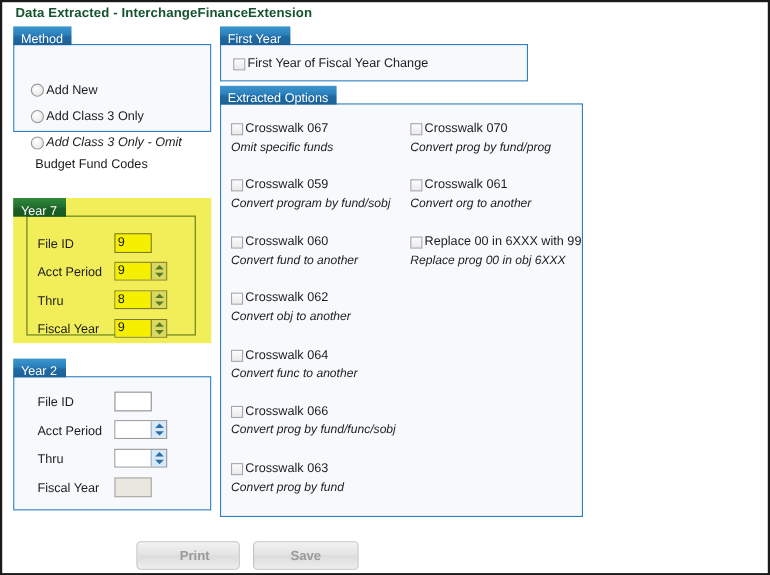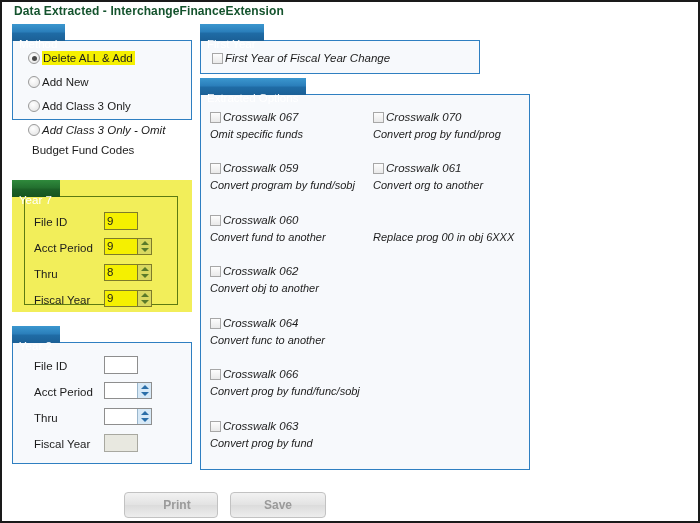--- a/index.html
+++ b/index.html
@@ -36,21 +36,21 @@
   
   .group {
     position: absolute;
   }
   .group-tab {
     position: absolute;
     left: 0;
     top: 0;
     height: 17px;
     line-height: 17px;
-    padding: 12px 8px 0 7px;
+    padding: 4px 8px 0 7px;
     font-size: 11.5px;
     color: #ffffff;
     background: linear-gradient(to bottom, #3b97cf 0%, #2b7fbb 45%, #1f6ba5 55%, #1b6096 100%);
     white-space: nowrap;
     box-sizing: border-box;
     z-index: 3;
   }
   .group-body {
     position: absolute;
     left: 0;
@@ -130,21 +130,20 @@
     border: 1px solid #a7a7a7;
     background: linear-gradient(to bottom, #fdfdfd 0%, #e9e9e9 100%);
     box-sizing: border-box;
     flex: 0 0 auto;
     margin-top: 2px;
   }
   .cb-label {
     margin-left: 2px;
     line-height: 14px;
     white-space: nowrap;
-    font-style: italic;
   }
   .cb-desc {
     position: absolute;
     font-size: 11px;
     font-style: italic;
     color: #1c1c1c;
     white-space: nowrap;
   }
 
   
@@ -252,24 +251,20 @@
 <body>
 
 <div id="app">
 
   <div id="page-title">Data Extracted - InterchangeFinanceExtension</div>
 
   <div class="group" style="left:10px; top:22px; width:180px; height:96px;">
     <div class="group-tab">Method</div>
     <div class="group-body"></div>
 
-    <div class="radio-row" style="left:16px; top:27px;">
-      <span class="radio-mark checked"></span>
-      <span class="radio-label hl">Delete ALL &amp; Add</span>
-    </div>
 
     <div class="radio-row" style="left:16px; top:51px;">
       <span class="radio-mark"></span>
       <span class="radio-label">Add New</span>
     </div>
 
     <div class="radio-row" style="left:16px; top:75px;">
       <span class="radio-mark"></span>
       <span class="radio-label">Add Class 3 Only</span>
     </div>
@@ -429,19 +424,23 @@
       <span class="cb-label">Crosswalk 070</span>
     </div>
     <div class="cb-desc" style="left:173px; top:50px;">Convert prog by fund/prog</div>
 
     <div class="cb-row" style="left:173px; top:83px;">
       <span class="cb-mark"></span>
       <span class="cb-label">Crosswalk 061</span>
     </div>
     <div class="cb-desc" style="left:173px; top:101px;">Convert org to another</div>
 
+    <div class="cb-row" style="left:173px; top:135px;">
+      <span class="cb-mark"></span>
+      <span class="cb-label">Replace 00 in 6XXX with 99</span>
+    </div>
     <div class="cb-desc" style="left:173px; top:153px;">Replace prog 00 in obj 6XXX</div>
   </div>
 
   <div class="btn disabled" style="left:122px; top:490px; width:94px;padding-left:12px;">Print</div>
   <div class="btn disabled" style="left:228px; top:490px; width:96px;">Save</div>
 
 </div>
 
 </body></html>

